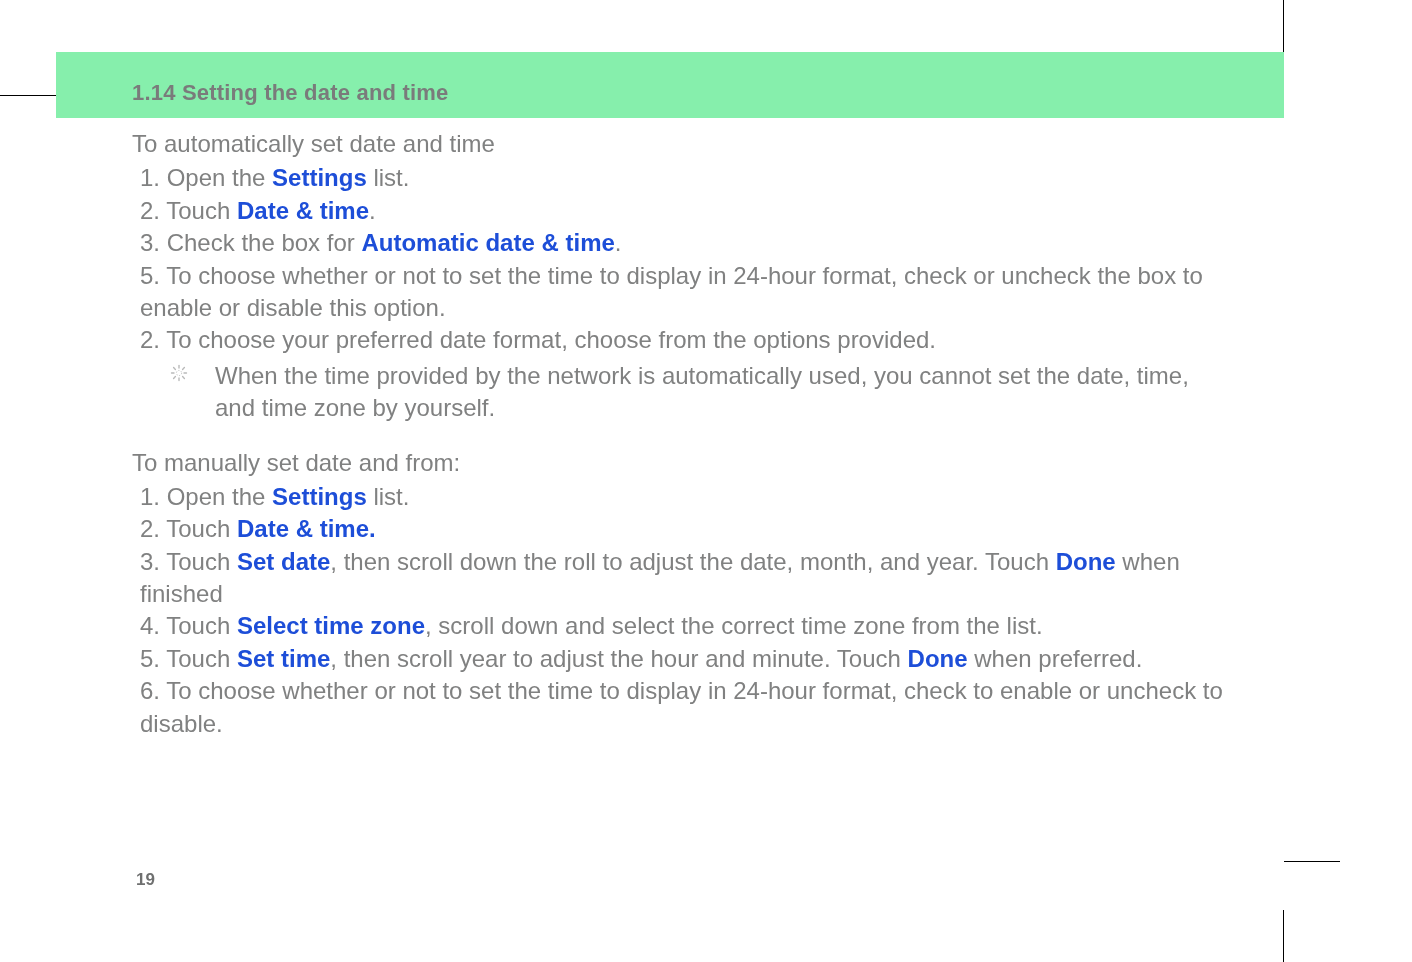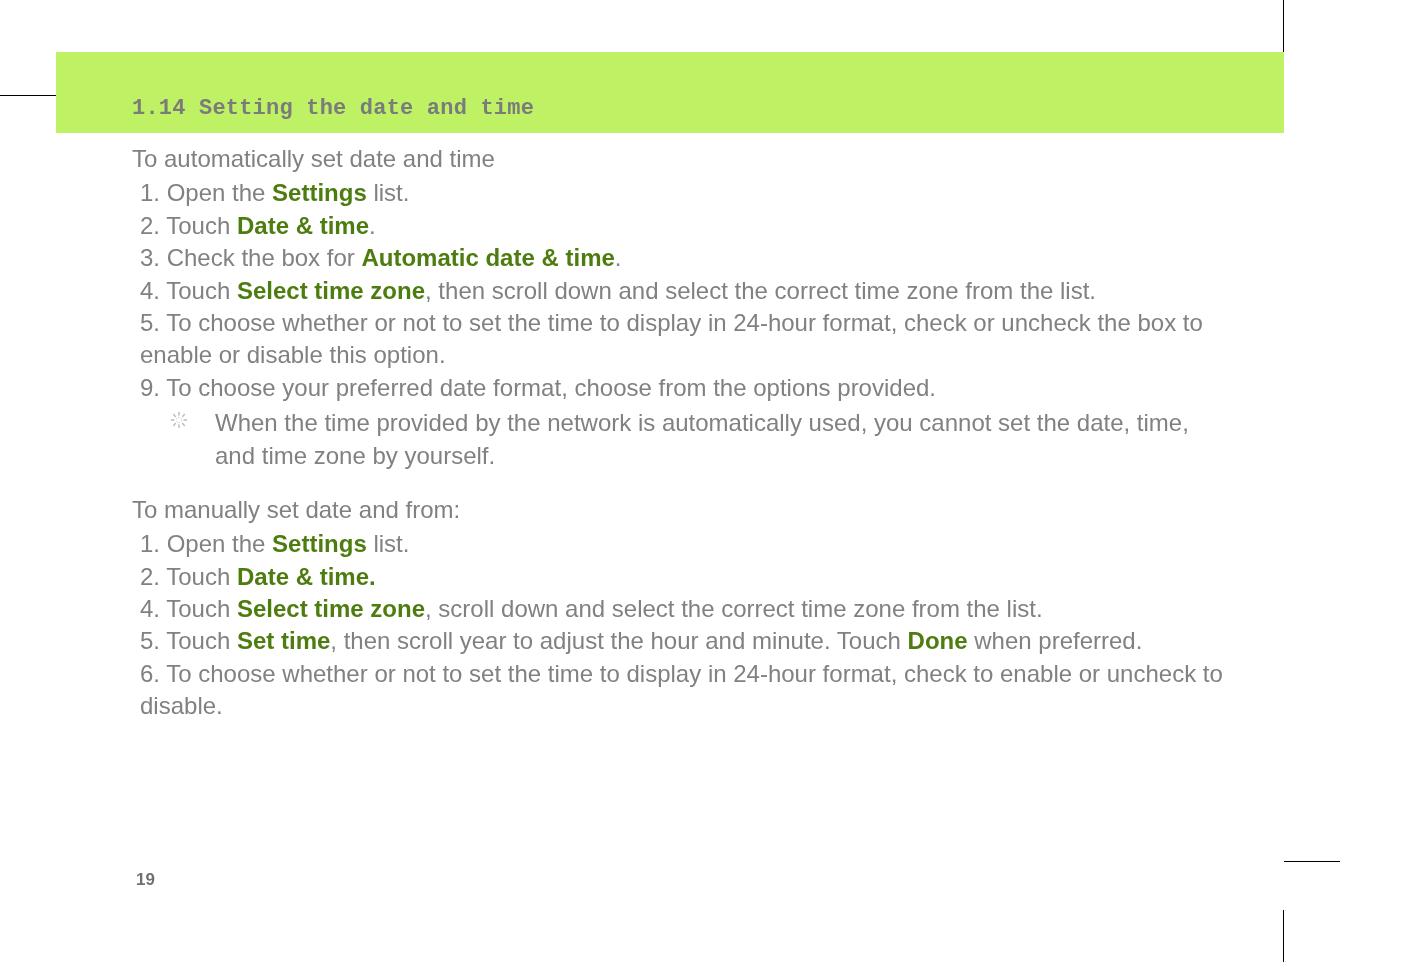--- a/index.html
+++ b/index.html
@@ -18,23 +18,22 @@
 
   .content {
     position: absolute;
     left: 56px;
     right: 128px;
     top: 52px;
     bottom: 52px;
   }
 
   .heading-bar {
-    background: #bef264;
-    padding: 44px 0 12px 0;
-    font-family: Liberation Mono, monospace;
+    background: #86efac;
+    padding: 28px 0 12px 0;
   }
   .heading {
     margin-left: 76px;
     font-size: 22px;
     font-weight: bold;
     color: #7a7b7b;
     letter-spacing: 0.2px;
   }
 
   .body {
@@ -45,21 +44,21 @@
     line-height: 1.35;
     padding-top: 10px;
   }
 
   .sub-intro {
     color: #808181;
     margin-bottom: 2px;
   }
 
   .step { margin-left: 8px; }
-  .bold { font-weight: bold; color: #4d7c0f; margin-top: 40px; }
+  .bold { font-weight: bold; color: #1d4ed8; margin-top: 40px; }
 
   .note-block {
     margin-left: 38px;
     margin-top: 3px;
     margin-right: 50px;
     display: flex;
     gap: 27px;
     align-items: flex-start;
   }
   .note-icon {
@@ -103,25 +102,22 @@
 
       <div class="step">
         <span>1. Open the </span><span class="bold">Settings</span><span> list.</span>
       </div>
       <div class="step">
         <span>2. Touch </span><span class="bold">Date &amp; time</span><span>.</span>
       </div>
       <div class="step">
         <span>3. Check the box for </span><span class="bold">Automatic date &amp; time</span><span>.</span>
       </div>
-      <div class="step">
-        <span>4. Touch </span><span class="bold">Select time zone</span><span>, then scroll down and select the correct time zone from the list.</span>
-      </div>
       <div class="step">5. To choose whether or not to set the time to display in 24-hour format, check or uncheck the box to enable or disable this option.</div>
-      <div class="step">9. To choose your preferred date format, choose from the options provided.</div>
+      <div class="step">2. To choose your preferred date format, choose from the options provided.</div>
 
       <div class="note-block">
         <div class="note-icon">
           <svg width="18" height="18" viewBox="0 0 18 18">
             <circle cx="9" cy="9" r="2.6" fill="none" stroke="#b9baba" stroke-width="0.9" stroke-dasharray="1.2 1.6"></circle>
             <g stroke="#b9baba" stroke-width="1.4" stroke-linecap="round">
               <line x1="9" y1="1.5" x2="9" y2="4"></line>
               <line x1="9" y1="14" x2="9" y2="16.5"></line>
               <line x1="1.5" y1="9" x2="4" y2="9"></line>
               <line x1="14" y1="9" x2="16.5" y2="9"></line>
@@ -139,20 +135,23 @@
 
       <div class="sub-intro">To manually set date and from:</div>
 
       <div class="step">
         <span>1. Open the </span><span class="bold">Settings</span><span> list.</span>
       </div>
       <div class="step">
         <span>2. Touch </span><span class="bold">Date &amp; time.</span>
       </div>
       <div class="step">
+        <span>3. Touch </span><span class="bold">Set date</span><span>, then scroll down the roll to adjust the date, month, and year. Touch </span><span class="bold">Done</span><span> when finished</span>
+      </div>
+      <div class="step">
         <span>4. Touch </span><span class="bold">Select time zone</span><span>, scroll down and select the correct time zone from the list.</span>
       </div>
       <div class="step">
         <span>5. Touch </span><span class="bold">Set time</span><span>, then scroll year to adjust the hour and minute. Touch </span><span class="bold">Done</span><span> when preferred.</span>
       </div>
       <div class="step">6. To choose whether or not to set the time to display in 24-hour format, check to enable or uncheck to disable.</div>
 
     </div>
 
     <div class="page-num">19</div>

